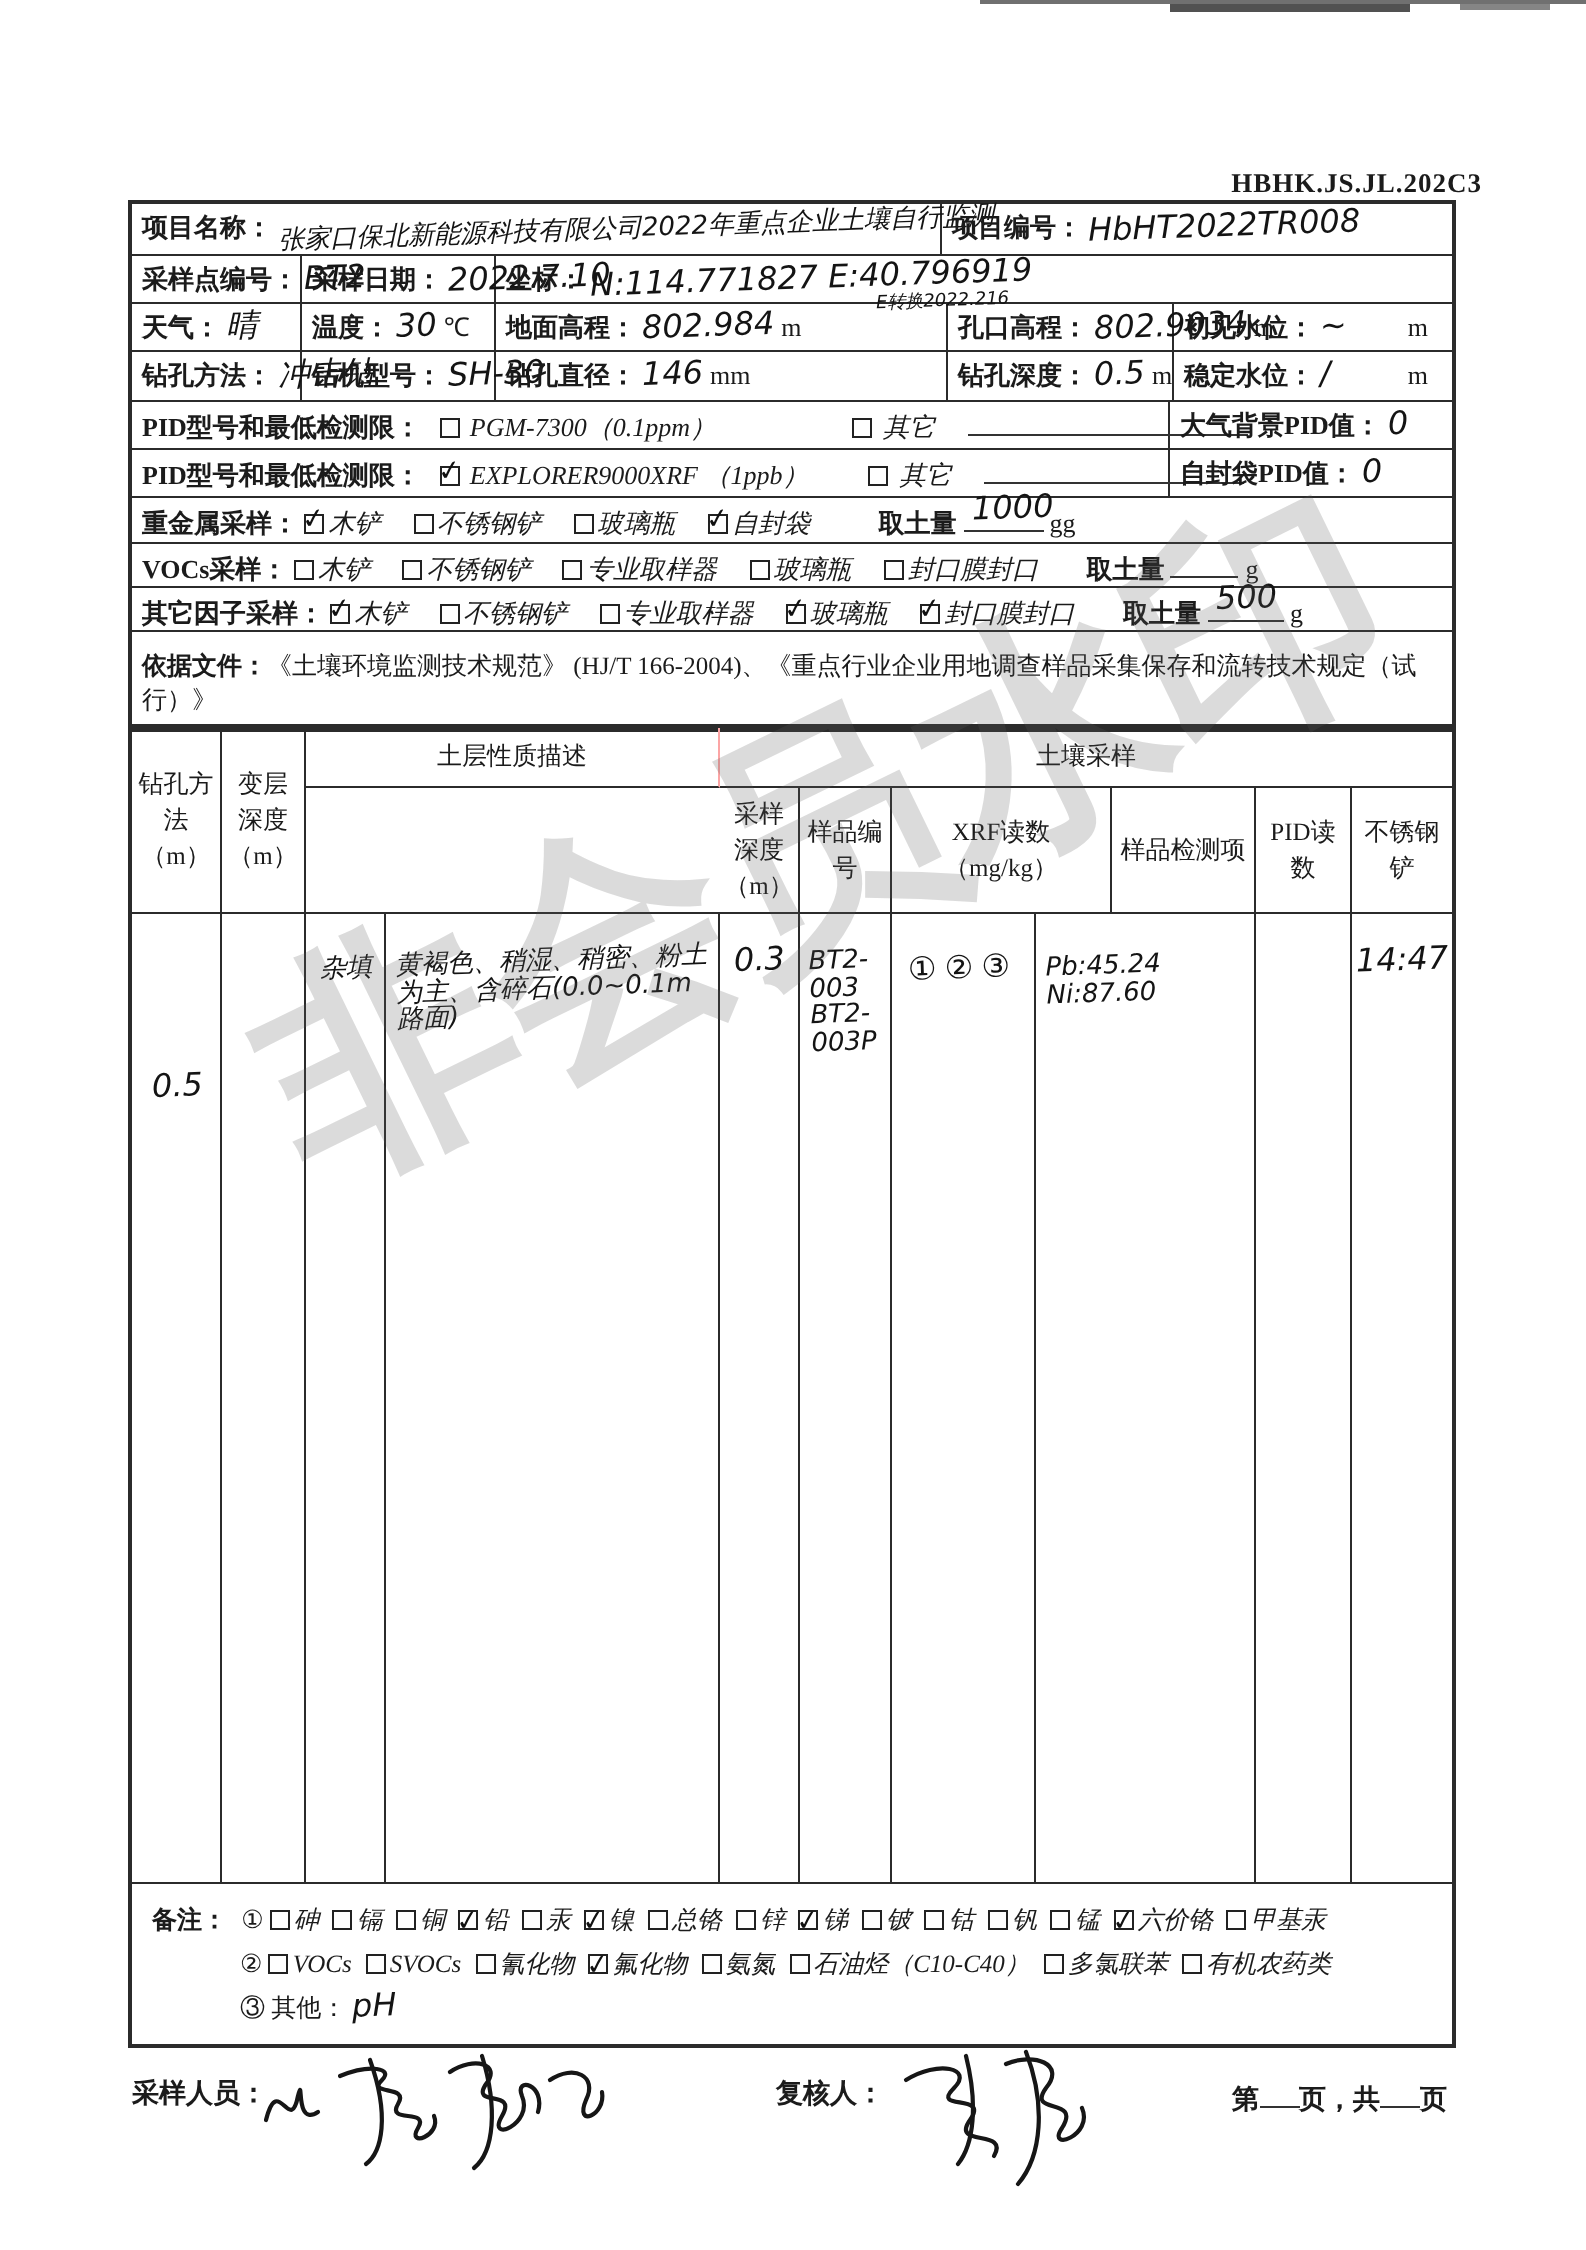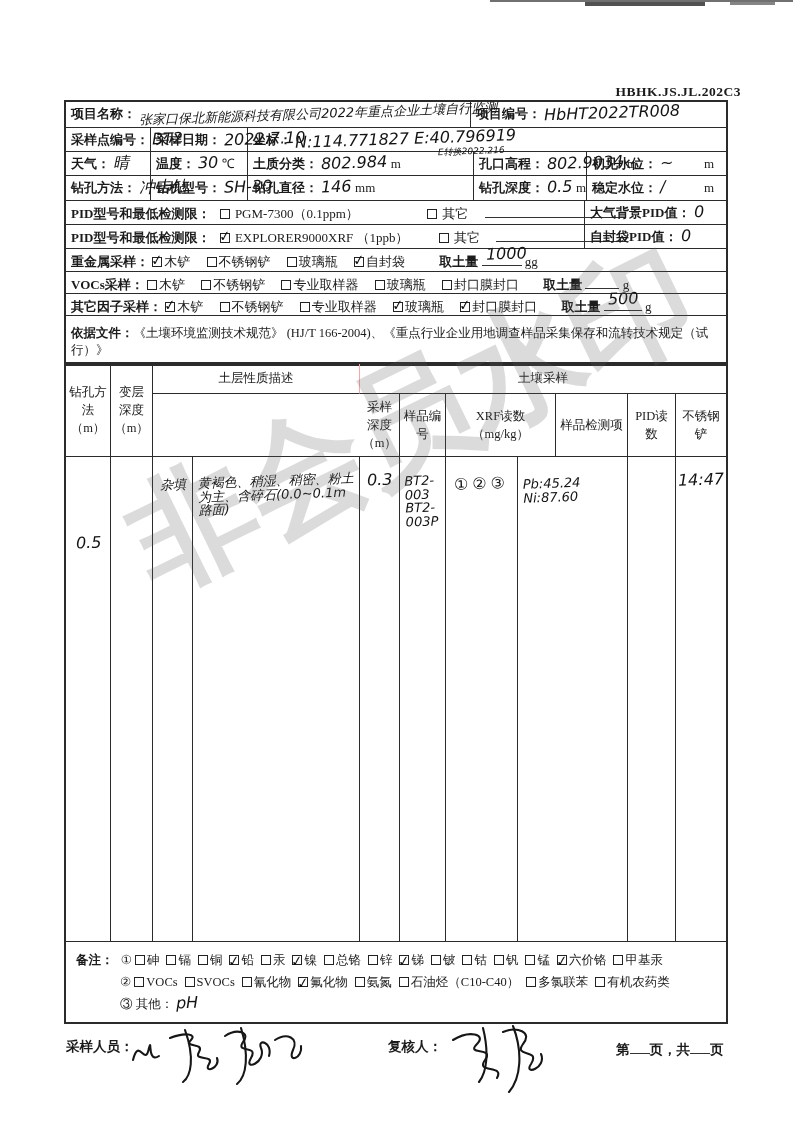--- a/index.html
+++ b/index.html
@@ -23,21 +23,21 @@
   .cell.last{border-right:none;}
   .lbl{font-weight:600;}
   .hw{font-family:"DejaVu Sans",sans-serif;font-style:italic;color:#141414;
       font-size:16px;display:inline-block;transform:rotate(-2deg);line-height:1.05;}
   .hw.sm{font-size:13px;}
   .hw.xs{font-size:9px;}
   .cb{display:inline-block;width:10px;height:10px;border:1.3px solid #222;box-sizing:border-box;
       position:relative;top:1px;margin-right:2px;background:#fff;}
   .cb.checked::after{content:"✓";position:absolute;left:-2px;top:-7px;font-size:14px;
       font-family:"DejaVu Sans",sans-serif;font-style:italic;color:#111;transform:rotate(-8deg);}
-  .opt{margin-right:13px;display:inline-block;}
+  .opt{margin-right:13px;display:inline-block;font-style:italic;}
   .opts-tight .opt{margin-right:7px;}
   .ul{display:inline-block;border-bottom:1.2px solid #333;height:13px;position:relative;vertical-align:baseline;}
   .ul .over{position:absolute;left:4px;top:-6px;}
   .hc{display:flex;align-items:center;justify-content:center;text-align:center;
       font-size:12.5px;line-height:1.45;white-space:normal;padding:2px;}
   .col{display:flex;flex-direction:column;box-sizing:border-box;}
   .split{display:flex;flex:1;}
   .grouphead{border-bottom:1px solid #2b2b2b;border-right:1px solid #fca5a5;box-sizing:border-box;}
   .grouphead.last{border-right:none;}
   .bodycell{display:flex;justify-content:center;align-items:flex-start;white-space:normal;}
@@ -90,21 +90,21 @@
       <div class="cell" style="width:85px">
         <span class="lbl">天气：</span>
         <span class="hw lg">晴</span>
       </div>
       <div class="cell" style="width:97px">
         <span class="lbl">温度：</span>
         <span class="hw">30</span>
         <span>℃</span>
       </div>
       <div class="cell" style="width:226px">
-        <span class="lbl">土质分类：</span>
+        <span class="lbl">地面高程：</span>
         <span class="hw">802.984</span>
         <span>m</span>
       </div>
       <div class="cell" style="width:113px">
         <span class="lbl">孔口高程：</span>
         <span class="hw">802.9034</span>
         <span>m</span>
       </div>
       <div class="cell last" style="width:139px">
         <span class="lbl">初见水位：</span>

